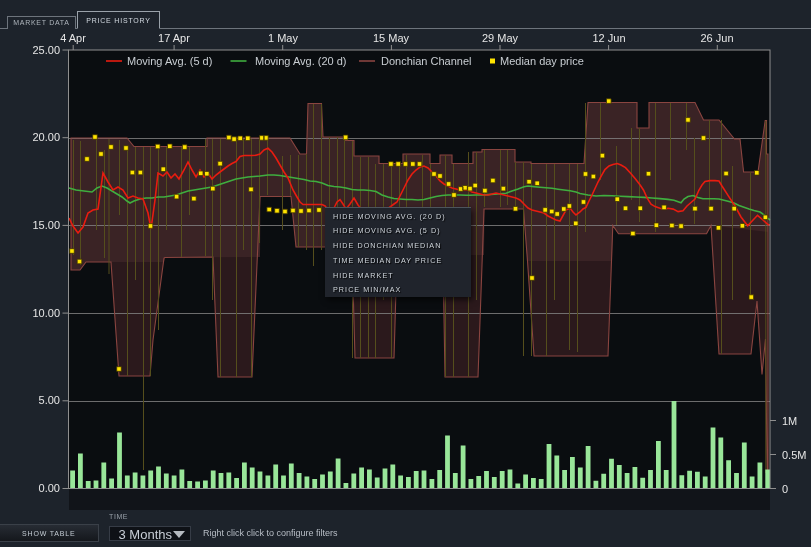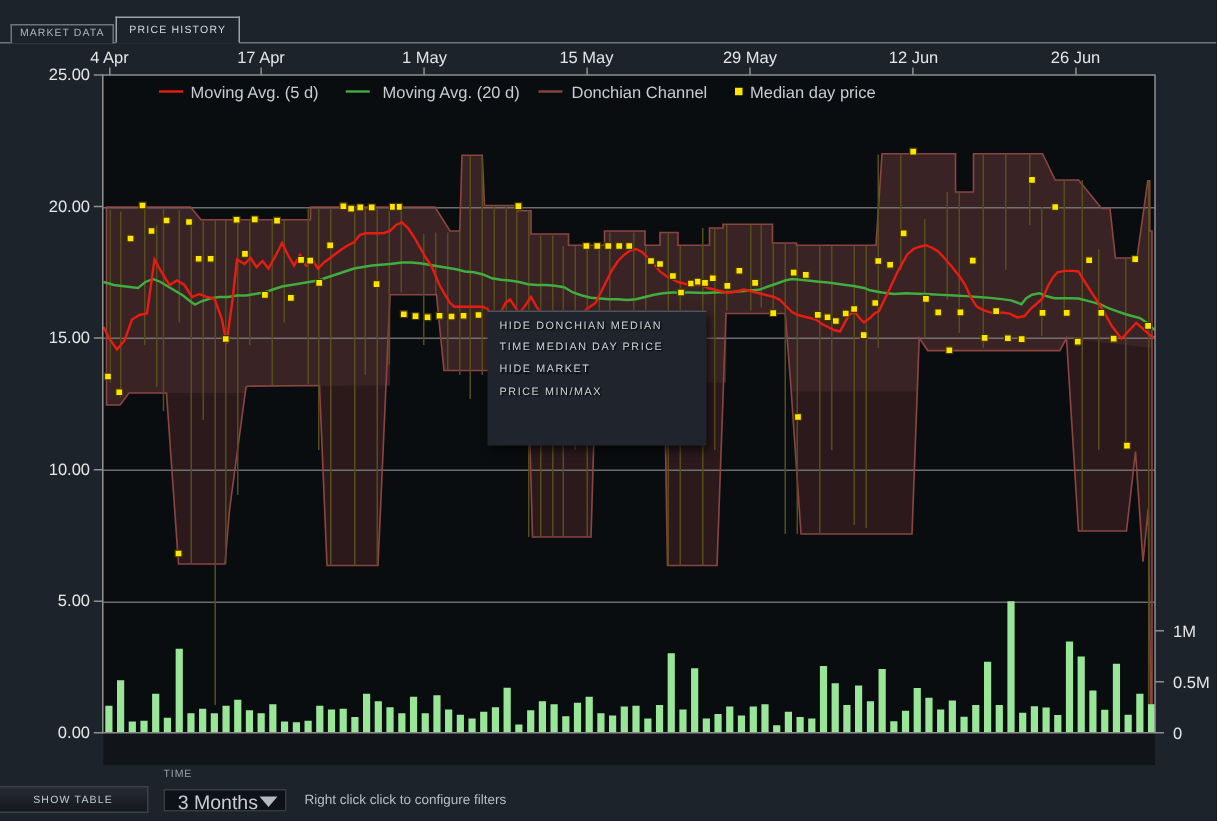--- a/index.html
+++ b/index.html
@@ -63,20 +63,22 @@
 <path d="M106,61h16" stroke="#e81c10" stroke-width="1.6"></path>
 <text x="127" y="65" font-size="11" fill="#c8cdd2">Moving Avg. (5 d)</text>
 <path d="M230.5,61h16" stroke="#3fae3f" stroke-width="1.6"></path>
 <text x="255" y="65" font-size="11" fill="#c8cdd2">Moving Avg. (20 d)</text>
 <path d="M359,61h16" stroke="#8a4540" stroke-width="1.6"></path>
 <text x="381" y="65" font-size="11" fill="#c8cdd2">Donchian Channel</text>
 <rect x="490" y="58.5" width="5" height="5" fill="#ffe400"></rect>
 <text x="500" y="65" font-size="11" fill="#c8cdd2">Median day price</text>
 </svg>
 <div class="menu">
+      <div class="mi">HIDE MOVING AVG. (20 D)</div>
+      <div class="mi">HIDE MOVING AVG. (5 D)</div>
       <div class="mi">HIDE DONCHIAN MEDIAN</div>
       <div class="mi">TIME MEDIAN DAY PRICE</div>
       <div class="mi">HIDE MARKET</div>
       <div class="mi">PRICE MIN/MAX</div>
     </div>
 <div class="tabline"></div>
 <div class="tab1">MARKET DATA</div>
 <div class="tab2">PRICE HISTORY</div>
 <div class="btn">SHOW TABLE</div>
 <div class="time">TIME</div>

